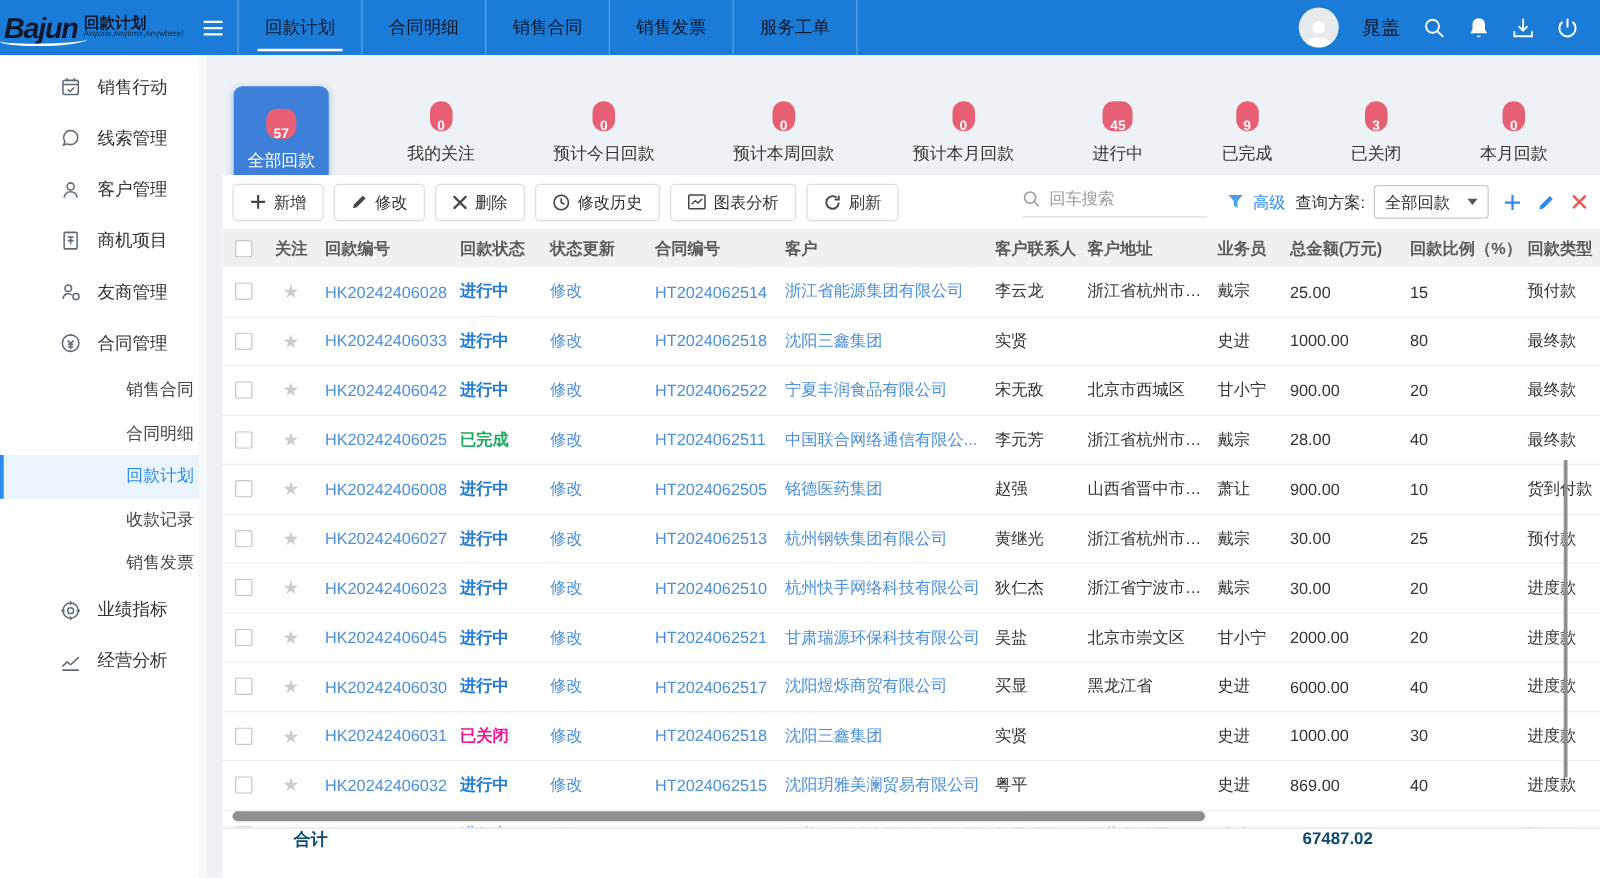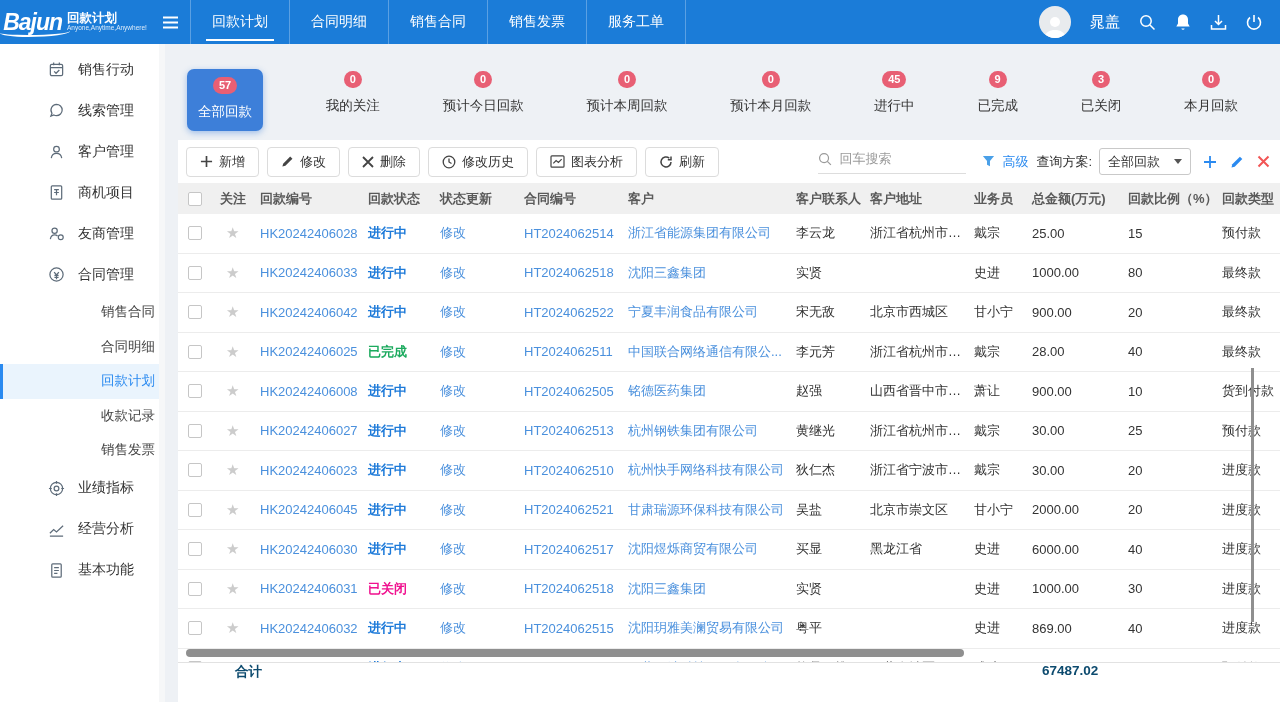--- a/index.html
+++ b/index.html
@@ -1,21 +1,21 @@
 <!DOCTYPE html>
 <html><head>
 <meta charset="utf-8">
 <style>
   * { margin:0; padding:0; box-sizing:border-box; }
   html,body { width:1280px; height:702px; overflow:hidden; }
   body { font-family:"Liberation Sans","DejaVu Sans",sans-serif; background:#eef1f5; position:relative; color:#333; }
   svg { display:block; }
 
   
-  .navbar { position:absolute; top:0; left:0; width:1280px; height:44px; background:#1b7cd8; display:flex; align-items:center; color:#ffffff; z-index:30; }
+  .navbar { position:absolute; top:0; left:0; width:1280px; height:44px; background:#1b7cd8; display:flex; align-items:center; color:#0f172a; z-index:30; }
   .logo { width:150px; display:flex; align-items:center; justify-content:center; gap:5px; cursor:pointer; }
   .logo-en { font-style:italic; font-weight:bold; font-size:23px; letter-spacing:-1px; position:relative; }
   .logo-en::after { content:''; position:absolute; left:-3px; right:-8px; bottom:-1px; height:8px; border-bottom:2px solid #fff; border-radius:0 0 60% 40%; }
   .logo-txt { display:flex; flex-direction:column; line-height:1.05; }
   .logo-cn { font-size:12.5px; font-weight:bold; }
   .logo-tag { font-size:6.5px; opacity:.85; }
   .hamburger { width:40px; height:44px; display:flex; align-items:center; justify-content:center; cursor:pointer; }
   .nav-tabs { display:flex; height:44px; }
   .nav-tab { padding:0 21px; line-height:42px; height:44px; font-size:14px; border-left:1px solid rgba(255,255,255,.28); cursor:pointer; position:relative; white-space:nowrap; }
   .nav-tab:last-child { border-right:1px solid rgba(255,255,255,.28); }
@@ -32,21 +32,21 @@
   .side-item .ic { color:#5d6b79; display:flex; }
   .side-sub { height:34.5px; display:flex; align-items:center; padding-left:98px; font-size:13.5px; color:#444; cursor:pointer; border-left:3px solid transparent; white-space:nowrap; }
   .side-sub.active { background:#eaf4fd; color:#2a8af0; border-left-color:#2a8af0; }
 
   
   .main { position:absolute; top:44px; left:165px; width:1115px; height:658px; background:#eef1f5; }
 
   
   .status-tabs { position:absolute; top:27px; left:22px; right:42px; display:flex; justify-content:space-between; align-items:flex-start; }
   .stab { display:flex; flex-direction:column; align-items:center; cursor:pointer; }
-  .badge { min-width:17px; height:17px; padding:0 6px; border-radius:9px; background:#e85f74; color:#fff; font-size:11px; line-height:17px; text-align:center; font-weight:bold; }
+  .badge { min-width:17px; height:17px; padding:12px 6px; border-radius:9px; background:#e85f74; color:#fff; font-size:11px; line-height:17px; text-align:center; font-weight:bold;margin-top:10px; }
   .stab .lbl { margin-top:9px; font-size:13.5px; color:#333; }
   .stab.active { background:#3d7fd9; border-radius:7px; padding:8px 11px 10px; margin-top:-2px; box-shadow:0 2px 6px rgba(61,127,217,.45); }
   .stab.active .lbl { color:#fff; }
 
   
   .panel { position:absolute; top:96px; left:13px; right:0; bottom:0; background:#fff; overflow:hidden; }
 
   
   .toolbar { height:43px; display:flex; align-items:center; padding:0 10px 0 8px; }
   .tbtn { height:30px; border:1px solid #dcdcdc; border-radius:4px; background:#fff; display:flex; align-items:center; gap:6px; padding:0 13px; font-size:13px; color:#333; margin-right:8px; cursor:pointer; white-space:nowrap; }
@@ -212,29 +212,20 @@
       <span>业绩指标</span>
     </div>
     <div class="side-item">
       <span class="ic">
         <svg width="17" height="17" viewBox="0 0 18 18" fill="none" stroke="currentColor" stroke-width="1.3">
           <path d="M2 13l4-4 3 2.5L16 5M2 16h14"></path>
         </svg>
       </span>
       <span>经营分析</span>
     </div>
-    <div class="side-item">
-      <span class="ic">
-        <svg width="17" height="17" viewBox="0 0 18 18" fill="none" stroke="currentColor" stroke-width="1.3">
-          <rect x="4" y="2" width="10" height="14" rx="1"></rect>
-          <path d="M6.5 6h5M6.5 9h5M6.5 12h3.5"></path>
-        </svg>
-      </span>
-      <span>基本功能</span>
-    </div>
   </div>
 
 <div class="main">
   <div class="status-tabs" id="statusTabs">
       <div class="stab active">
         <span class="badge">57</span>
         <span class="lbl">全部回款</span>
       </div>
       <div class="stab">
         <span class="badge">0</span>

